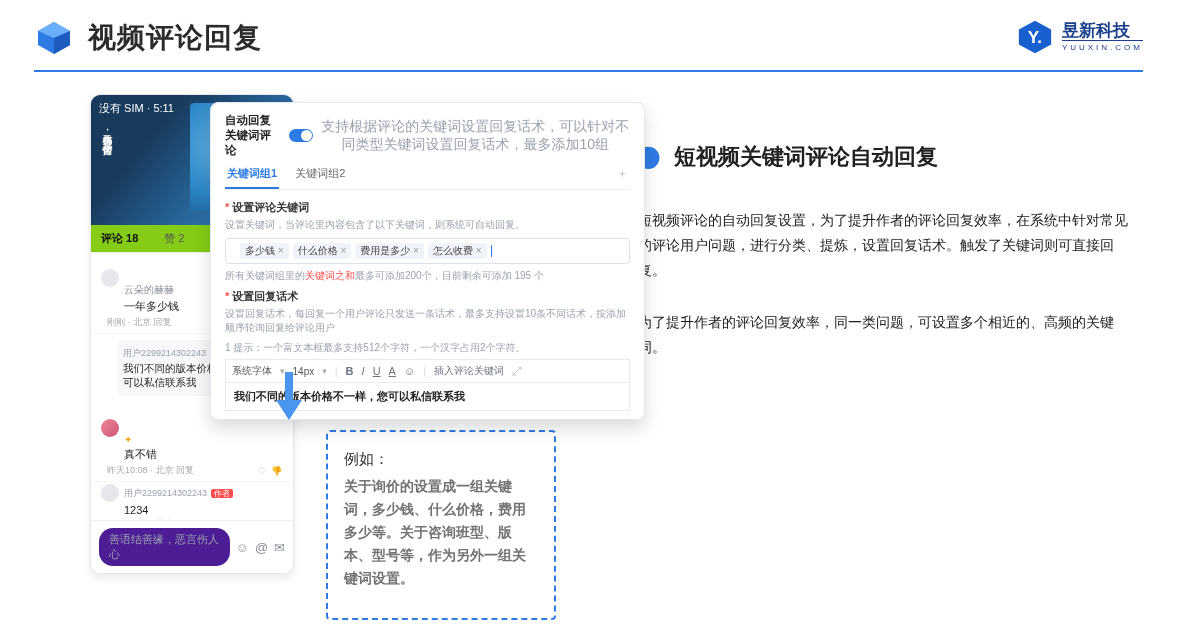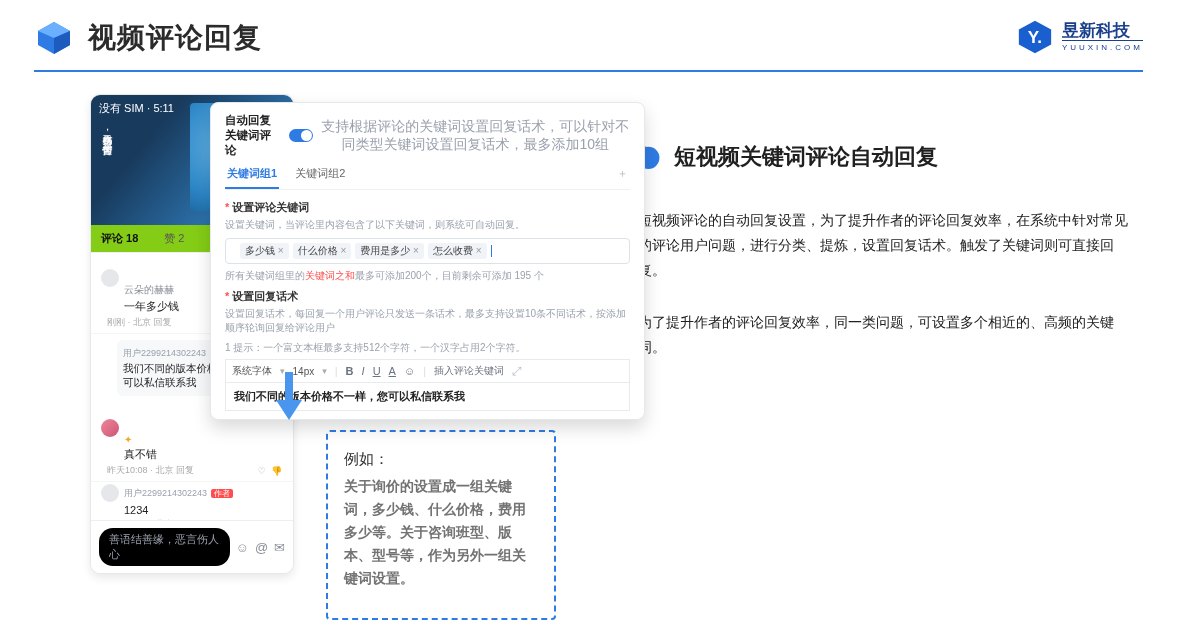--- a/index.html
+++ b/index.html
@@ -39,21 +39,21 @@
   .phone .av.img{background:linear-gradient(135deg,#e89,#c57);}
   .phone .nm{color:#8a8f99;font-size:10px;margin-top:24px;}
   .phone .txt{display:block;margin:2px 0 2px 23px;color:#222;font-size:11px;}
   .phone .meta{color:#aaa;font-size:9px;margin-left:6px;display:flex;align-items:center;gap:6px;}
   .phone .heart{margin-left:auto;}
   .phone .reply{margin:6px 10px 8px 26px;padding:6px;border-radius:6px;background:#f6f8fa;}
   .phone .reply .nm2{color:#9aa1ad;font-size:9px;}
   .phone .reply .tag{background:#ff4d4d;color:#fff;font-size:8px;padding:0 3px;border-radius:2px;margin-left:4px;}
   .phone .reply .r2{font-size:10.5px;color:#222;margin-top:2px;}
   .phone .inp{position:absolute;bottom:0;left:0;right:0;padding:7px 8px;border-top:1px solid #eee;display:flex;align-items:center;gap:6px;background:#fff;}
-  .phone .inp .box{flex:1;background:#000000;border-radius:14px;padding:4px 10px;color:#9aa1ad;font-size:11px;}
+  .phone .inp .box{flex:1;background:#4c1d95;border-radius:14px;padding:4px 10px;color:#9aa1ad;font-size:11px;}
   .phone .inp .ic{color:#8a8f99;font-size:13px;}
 
   
   .panel { position:absolute; left:120px; top:12px; width:435px; background:#fff;
     border:1px solid #e5e8ec; border-radius:8px; box-shadow:0 8px 18px rgba(0,0,0,.15);
     font-size:11px; color:#555; padding:10px 14px 8px 14px; z-index:5;}
   .panel .hd{display:flex;align-items:center;font-size:11.5px;margin-bottom:8px;gap:8px;}
   .panel .hd .b{font-weight:700;color:#222;}
   .panel .toggle{width:24px;height:13px;border-radius:7px;background:#2f7be4;position:relative;flex:none;}
   .panel .toggle::after{content:"";position:absolute;right:1px;top:1px;width:11px;height:11px;background:#fff;border-radius:50%;}

